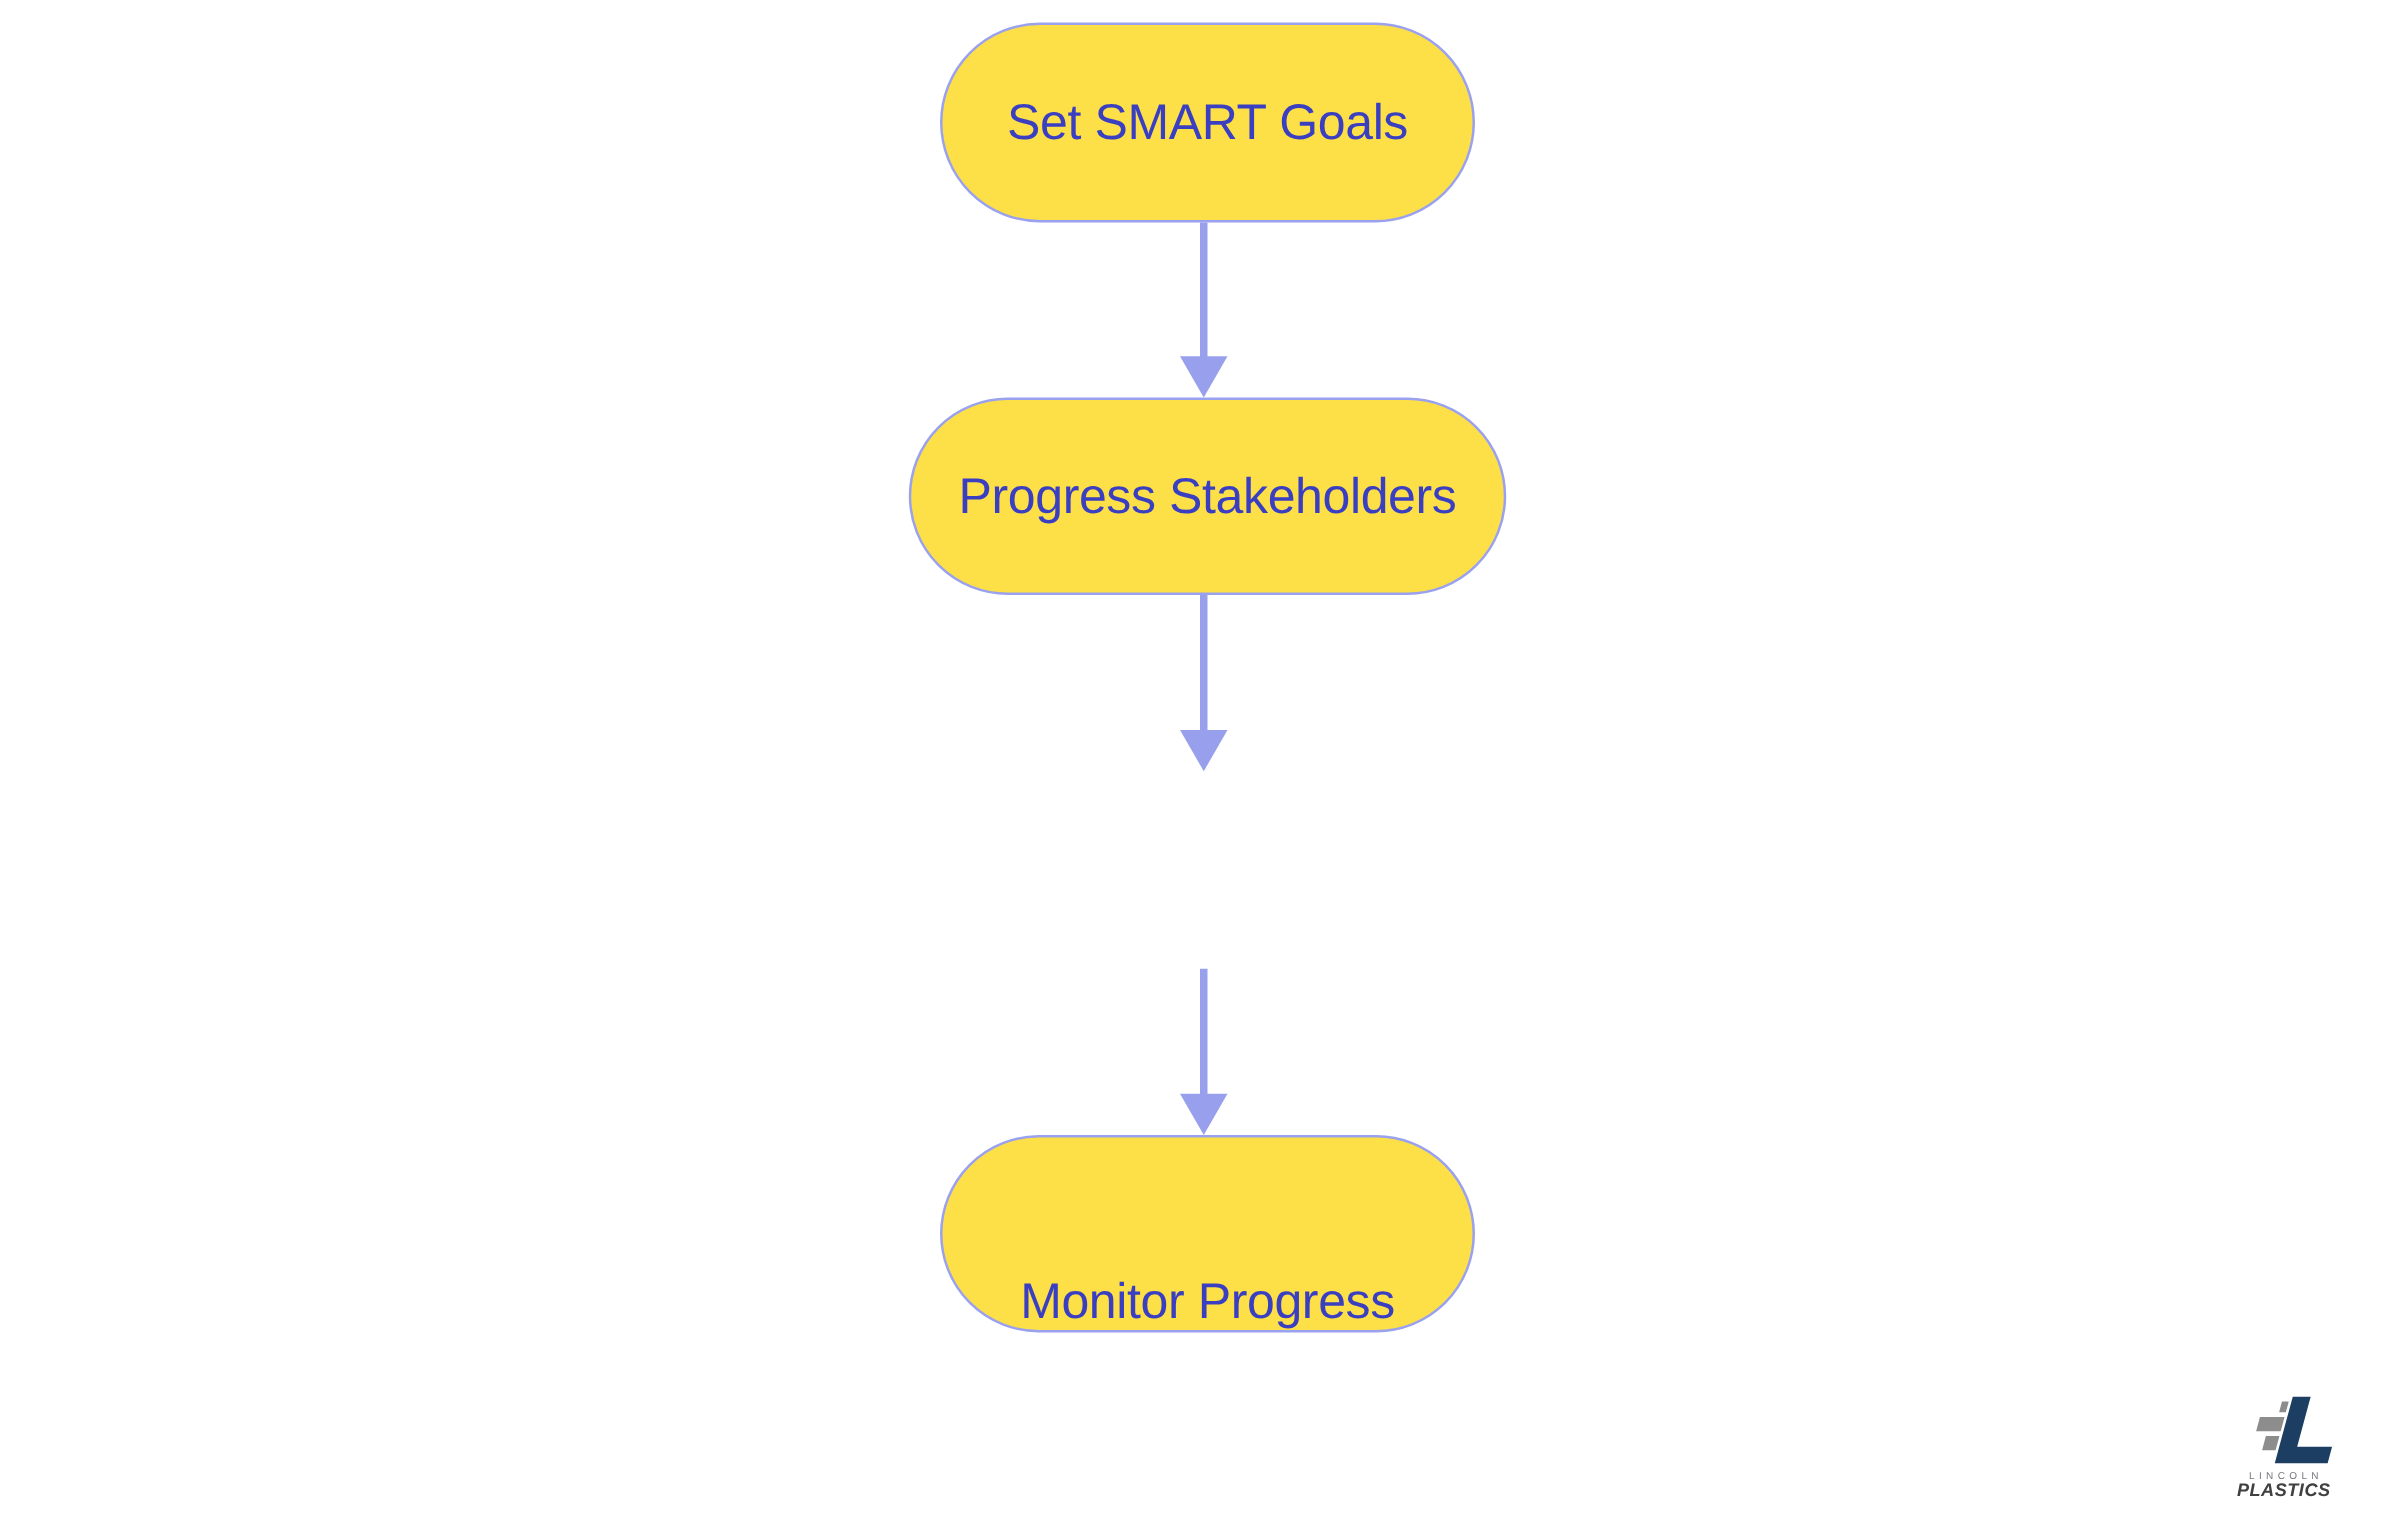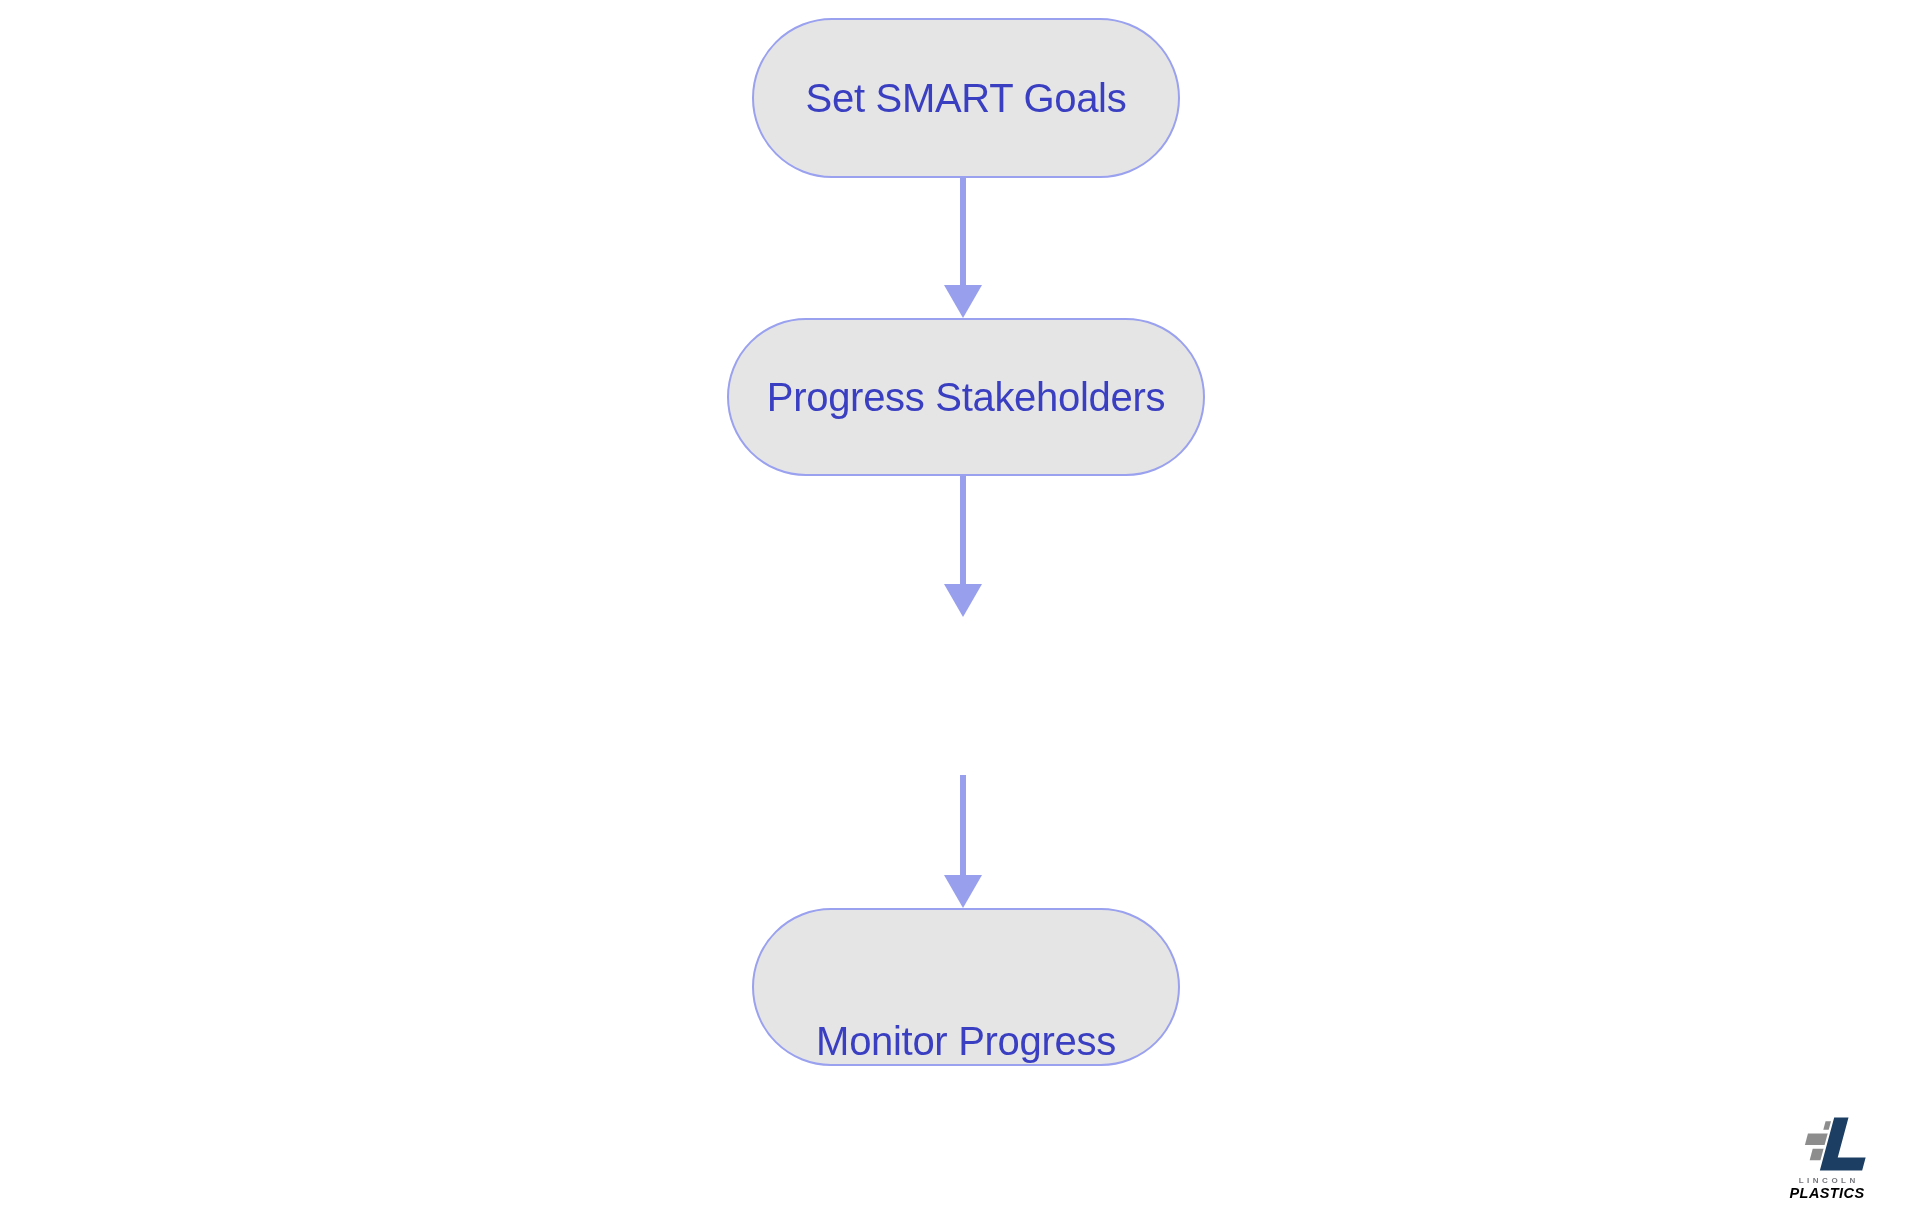--- a/index.html
+++ b/index.html
@@ -13,21 +13,21 @@
     width: 1920px;
     height: 1215px;
     background: #ffffff;
     overflow: hidden;
   }
 
   
   .node {
     position: absolute;
     box-sizing: border-box;
-    background: #e5e5e5;
+    background: #fde047;
     border: 2px solid #9aa1ef;
     border-radius: 80px;
     display: flex;
     align-items: center;
     justify-content: center;
   }
   .node span {
     color: #3a3fc2;
     font-size: 40px;
     font-weight: 500;
@@ -68,33 +68,33 @@
     position: absolute;
     right: 48px;
     bottom: 14px;
     width: 90px;
     text-align: center;
   }
   .logo svg { display: block; margin: 0 auto; }
   .logo-top {
     margin-top: 1px;
     font-size: 8px;
-    font-weight: 700;
+    font-weight: 400;
     letter-spacing: 3.5px;
     color: #76777c;
     text-indent: 3.5px; 
     white-space: nowrap;
   }
   .logo-bottom {
     margin-top: 0px;
     font-size: 14.5px;
     font-weight: 700;
     font-style: italic;
     letter-spacing: 0.4px;
-    color: #000000;
+    color: #404040;
     white-space: nowrap;
   }
 </style>
 </head>
 <body>
 
 <div class="canvas">
 
   <div class="node node-1">
     <span>Set SMART Goals</span>

